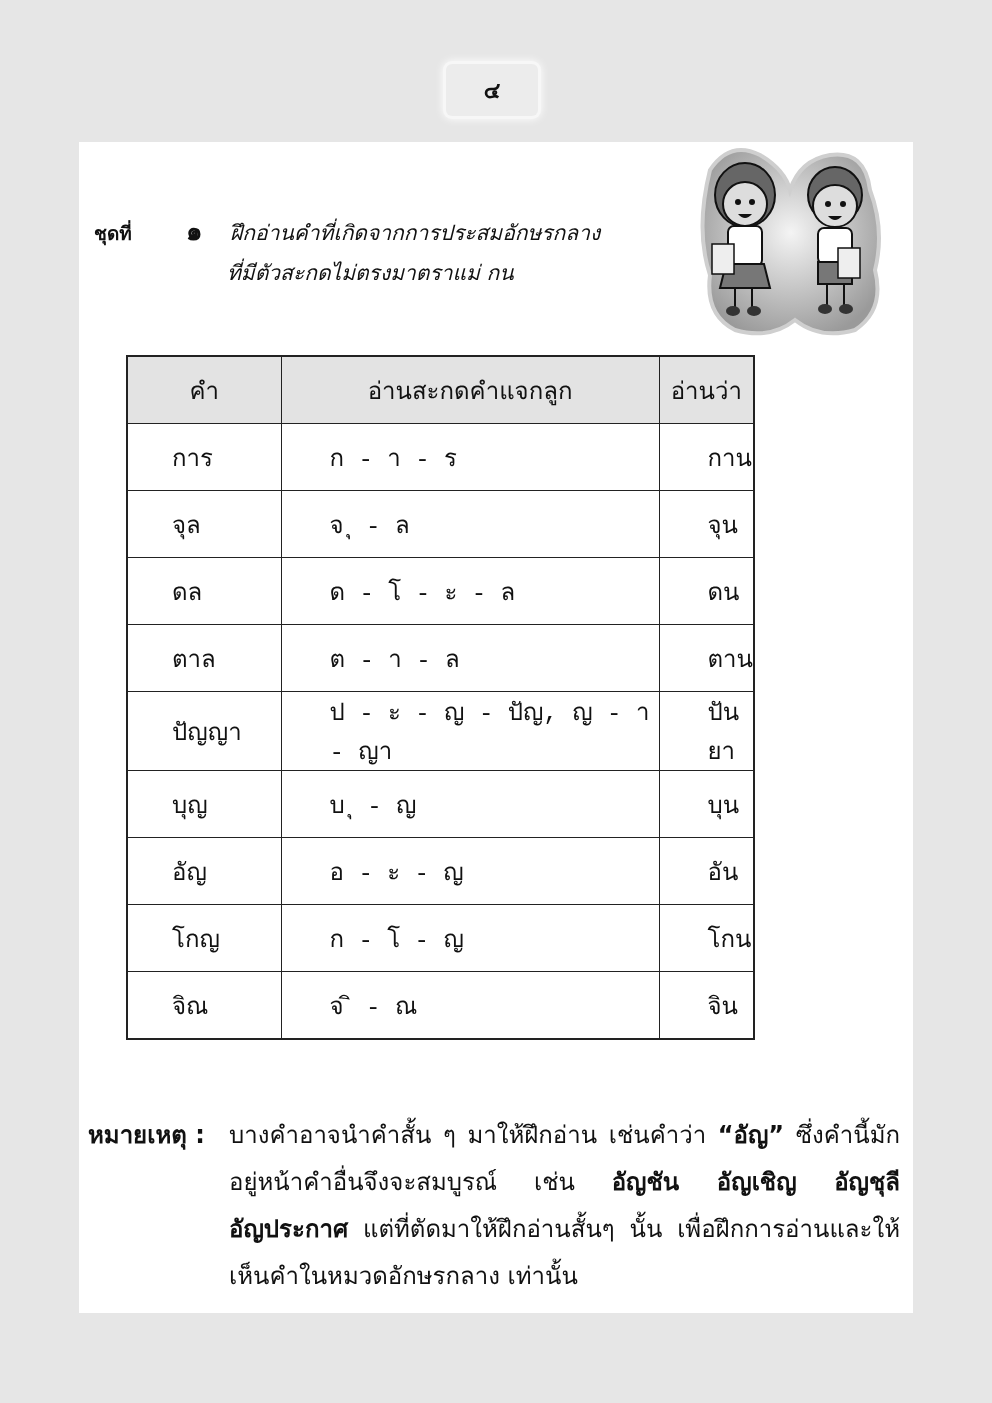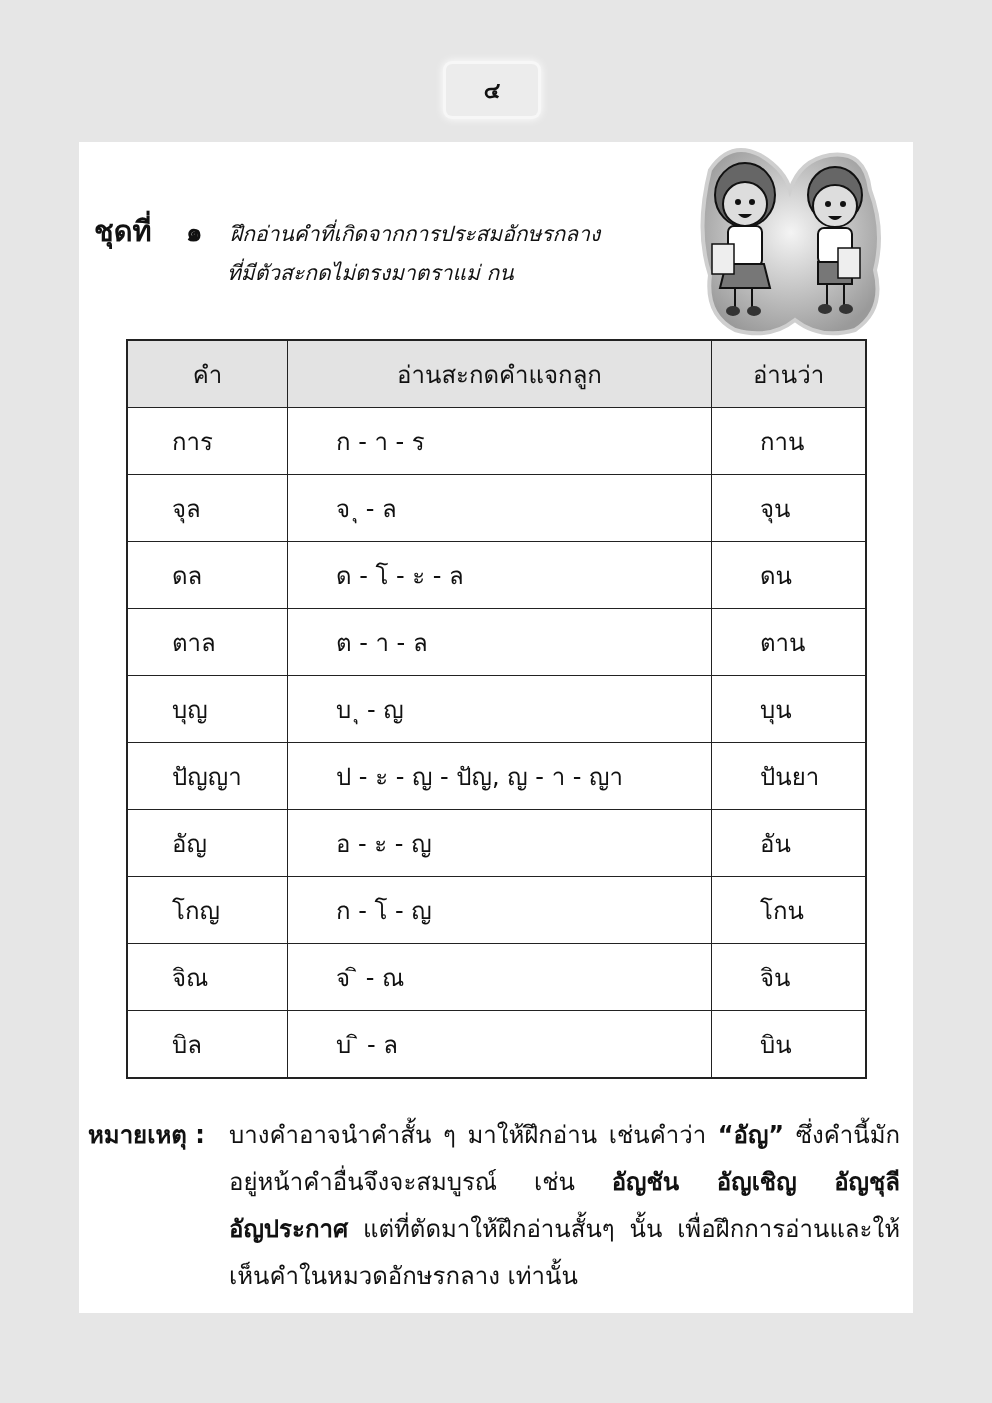--- a/index.html
+++ b/index.html
@@ -13,39 +13,39 @@
     box-shadow: 0 0 0 3px #f7f7f7, 0 0 8px 3px #ffffff;
     display:flex; align-items:center; justify-content:center;
     font-size:22px; font-weight:bold; color:#111;
   }
   .panel {
     position:absolute; left:79px; top:142px; width:834px; height:1171px; background:#ffffff;
   }
   .heading {
     position:absolute; left:94px; top:206px; font-size:27px; line-height:50px;
   }
-  .heading .set-label { font-family:"DejaVu Serif", serif; font-weight:bold; font-size:29px; display:inline-block; width:92px; }
+  .heading .set-label { font-family:"DejaVu Serif", serif; font-weight:bold; font-size:19px; display:inline-block; width:92px; }
   .heading .set-num { font-family:"DejaVu Serif", serif; font-weight:bold; font-size:26px; display:inline-block; width:44px; }
   .heading .line2 { position:absolute; left:133px; top:42px; white-space:nowrap; }
   .heading .title-text { font-size:21px; white-space:nowrap;font-style:italic; }
 
   .kids {
     position:absolute; left:690px; top:140px; width:200px; height:200px;
   }
 
   table.words {
-    position:absolute; left:126px; top:339px; width:741px; border-collapse:collapse;
+    position:absolute; left:126px; top:355px; width:629px; border-collapse:collapse;
     border:2px solid #222; font-size:24px;
   }
   table.words td, table.words th {
     border:1.5px solid #222; height:66px; padding:0; font-weight:normal;
   }
   table.words th { background:#e3e3e3; text-align:center; }
   table.words td.c1 { padding-left:44px; width:115px;margin-top:13px; }
-  table.words td.c2 { padding-left:48px; width:375px; }
+  table.words td.c2 { padding-left:48px; width:375px;font-family:Liberation Mono, monospace; }
   table.words td.c3 { padding-left:48px;font-family:Liberation Serif, serif; }
   table.words th.h1 { width:159px; }
   table.words th.h2 { width:423px; }
 
   .note {
     position:absolute; left:88px; top:1112px; width:812px; font-size:24px; line-height:47px;
   }
   .note .note-label { font-weight:bold; position:absolute; left:0; top:0; white-space:nowrap; }
   .note .note-body { margin-left:141px; text-align:justify; text-align-last:left; }
   .note b { font-weight:bold; }
@@ -125,48 +125,43 @@
       <td class="c1">ดล</td>
       <td class="c2">ด - โ - ะ  - ล</td>
       <td class="c3">ดน</td>
     </tr>
     <tr>
       <td class="c1">ตาล</td>
       <td class="c2">ต - า  - ล</td>
       <td class="c3">ตาน</td>
     </tr>
     <tr>
+      <td class="c1">ปัญญา</td>
+      <td class="c2">ป - ะ - ญ - ปัญ, ญ - า - ญา</td>
+      <td class="c3">ปันยา</td>
+    </tr>
+    <tr>
       <td class="c1">บุญ</td>
       <td class="c2">บ ุ - ญ</td>
       <td class="c3">บุน</td>
-    </tr>
-    <tr>
-      <td class="c1">ปัญญา</td>
-      <td class="c2">ป - ะ - ญ - ปัญ, ญ - า - ญา</td>
-      <td class="c3">ปันยา</td>
     </tr>
     <tr>
       <td class="c1">อัญ</td>
       <td class="c2">อ - ะ - ญ</td>
       <td class="c3">อัน</td>
     </tr>
     <tr>
       <td class="c1">โกญ</td>
       <td class="c2">ก - โ - ญ</td>
       <td class="c3">โกน</td>
     </tr>
     <tr>
       <td class="c1">จิณ</td>
       <td class="c2">จ  ิ - ณ</td>
       <td class="c3">จิน</td>
     </tr>
-    <tr>
-      <td class="c1">บิล</td>
-      <td class="c2">บ  ิ - ล</td>
-      <td class="c3">บิน</td>
-    </tr>
   </tbody>
 </table>
 
 <div class="note">
   <span class="note-label">หมายเหตุ :</span>
   <div class="note-body"><span>บางคำอาจนำคำสั้น ๆ มาให้ฝึกอ่าน เช่นคำว่า </span><b>“อัญ”</b><span>  ซึ่งคำนี้มักอยู่หน้าคำอื่นจึงจะสมบูรณ์ เช่น </span><b>อัญชัน  อัญเชิญ  อัญชุลี  อัญประกาศ</b><span>  แต่ที่ตัดมาให้ฝึกอ่านสั้นๆ นั้น  เพื่อฝึกการอ่านและให้เห็นคำในหมวดอักษรกลาง เท่านั้น</span></div>
 </div>
 
 </body></html>

